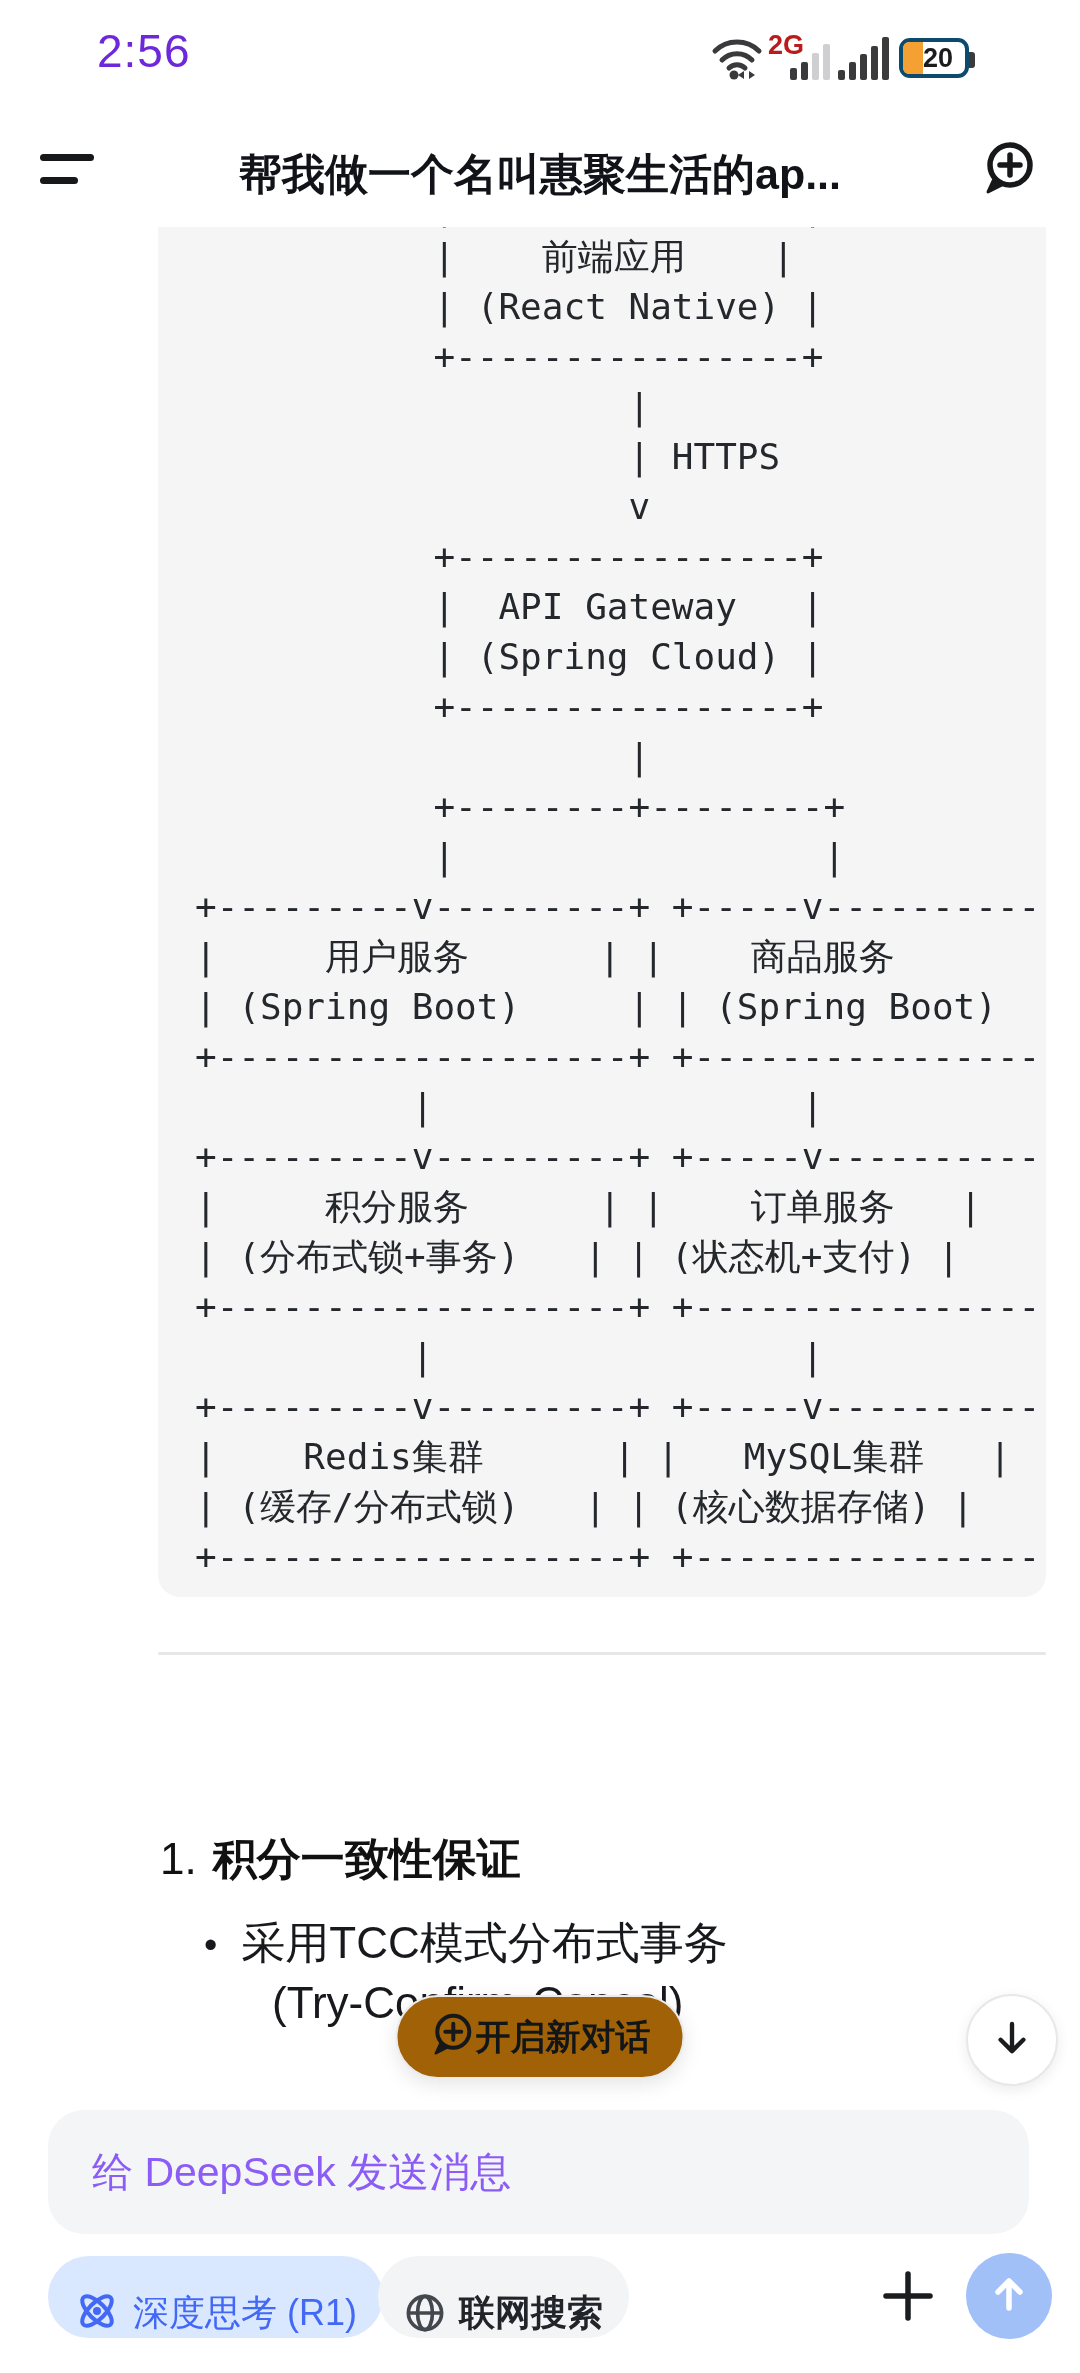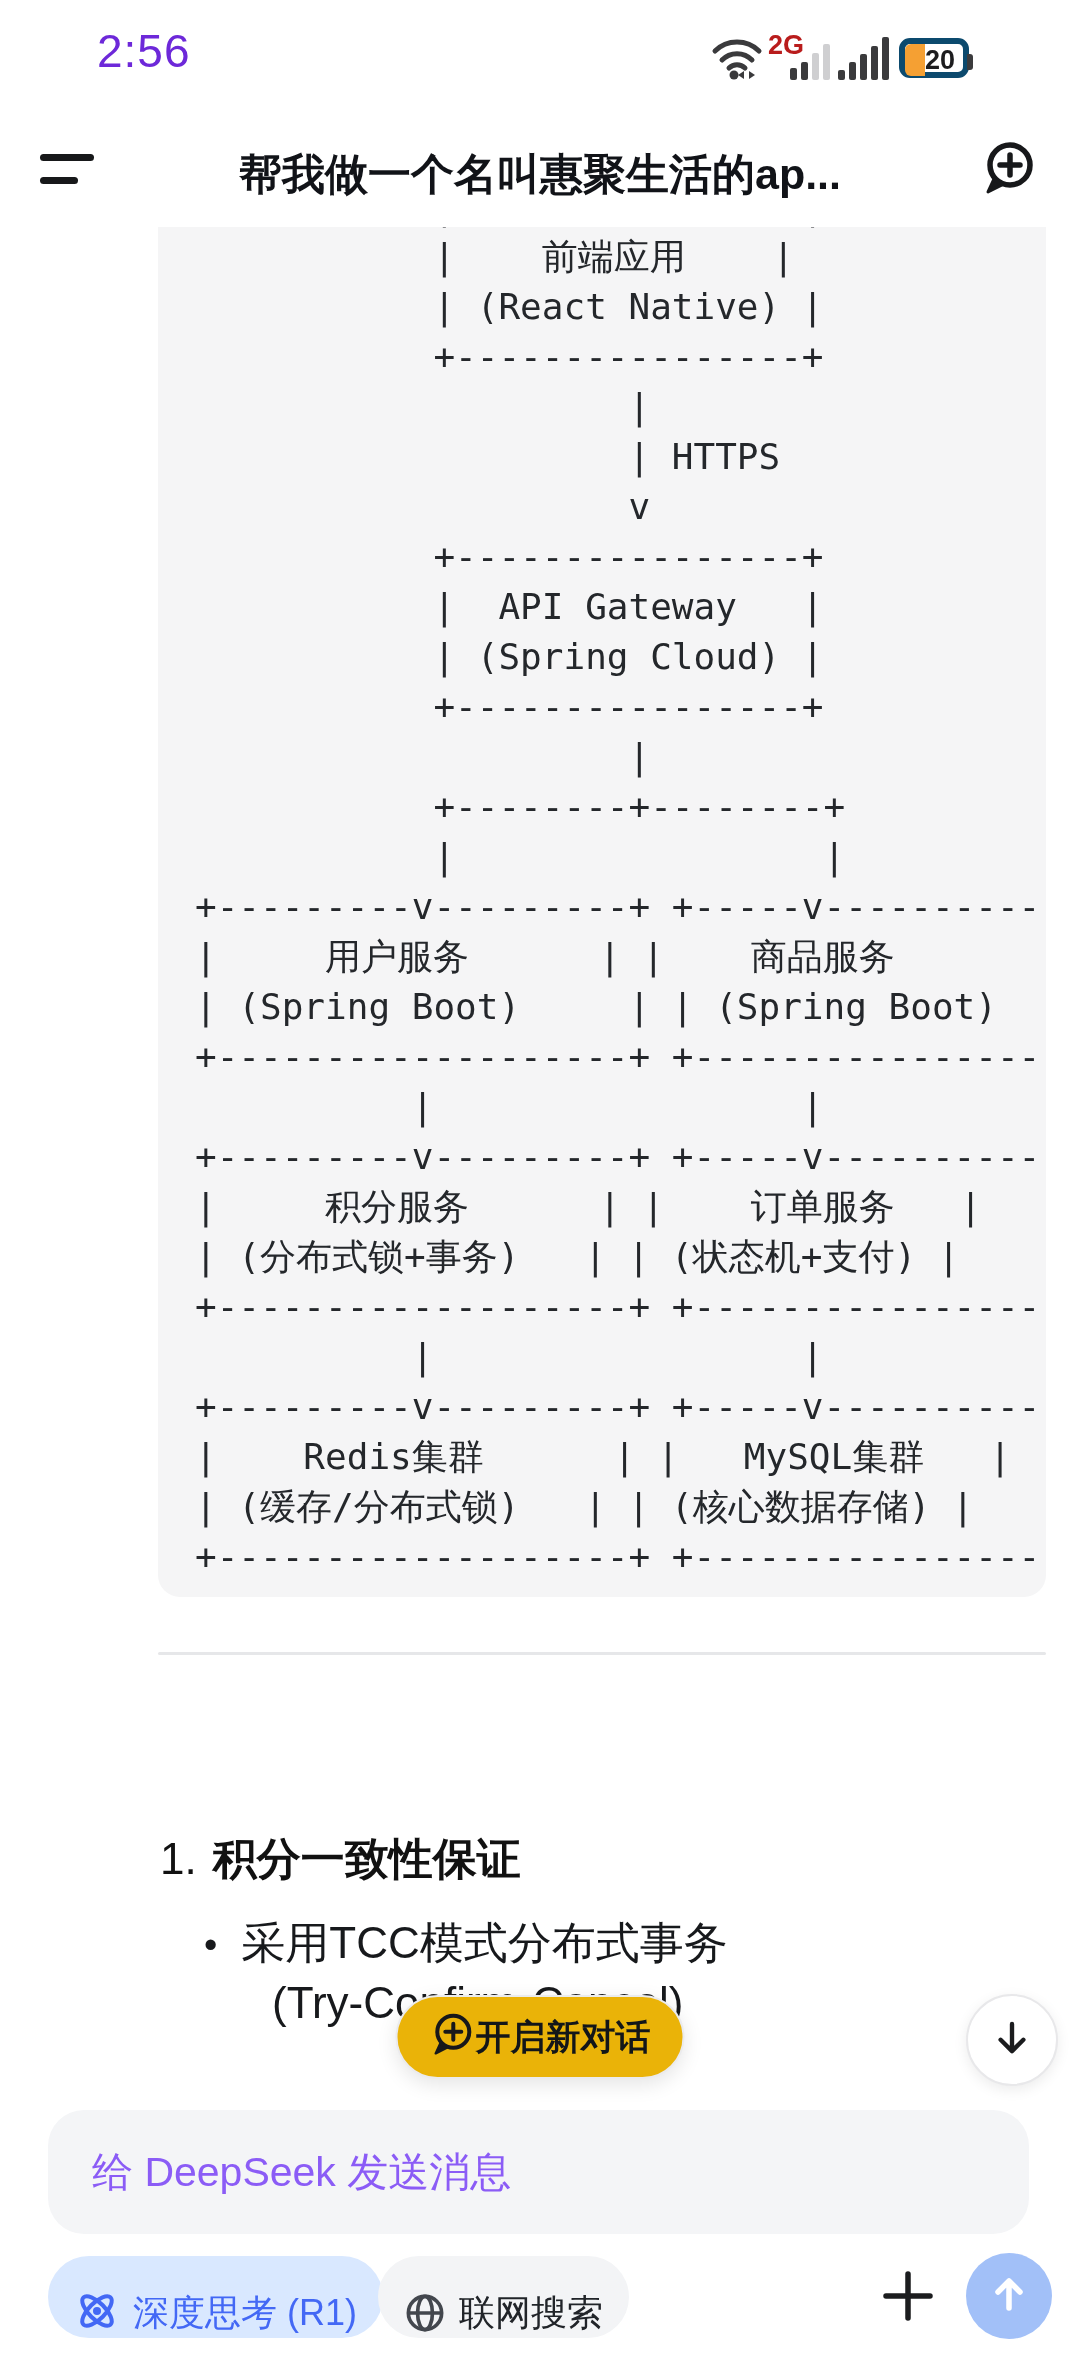--- a/index.html
+++ b/index.html
@@ -14,21 +14,21 @@
   .status-time { position:absolute; left:97px; top:24px; font-size:46px; font-weight:500; color:#6d28d9; letter-spacing:1px; }
   .status-icons { position:absolute; right:30px; top:30px; height:56px; }
   .wifi { position:absolute; left:-339px; top:4px; }
   .sig2g { position:absolute; left:-282px; top:0px; width:62px; height:50px; }
   .sig2g .lbl { position:absolute; left:0; top:0; font-size:27px; font-weight:700; color:#b91c1c; }
   .bars { position:absolute; bottom:0; display:flex; align-items:flex-end; gap:4px; }
   .sig2g .bars { right:0; }
   .bars i { display:block; width:7px; border-radius:2px; background:#3a3a3c; }
   .bars i.dim { background:#cfcfd1; }
   .sigfull { position:absolute; left:-212px; top:0px; width:52px; height:50px; }
-  .battery { position:absolute; left:-151px; top:8px; width:70px; height:40px; border:6px solid #0c4a6e; border-radius:11px; background:#fff; }
+  .battery { position:absolute; left:-151px; top:8px; width:70px; height:40px; border:4px solid #0c4a6e; border-radius:11px; background:#fff; }
   .battery .fill { position:absolute; left:0; top:0; width:20px; height:32px; background:#f5a033; border-radius:6px 0 0 6px; }
   .battery .pct { position:absolute; left:20px; top:1px; font-size:27px; font-weight:600; color:#1c1c1e; }
   .battery .nub { position:absolute; right:-10px; top:10px; width:6px; height:16px; background:#3b3b3d; border-radius:0 3px 3px 0; }
   
   .hamburger { position:absolute; left:40px; top:152px; width:60px; height:40px; }
   .hamburger i { position:absolute; left:0; height:7px; border-radius:4px; background:#17181a; display:block; }
   .hamburger i:nth-child(1){ top:2px; width:54px; }
   .hamburger i:nth-child(2){ top:25px; width:38px; }
   .header-title { position:absolute; left:120px; right:120px; top:146px; text-align:center; font-size:43px; font-weight:700; color:#111318; white-space:nowrap; overflow:hidden; }
   .newchat { position:absolute; left:981px; top:139px; }
@@ -44,38 +44,38 @@
   .h2 { position:absolute; left:158px; top:1706px; font-size:50px; font-weight:700; color:#0d0f12; white-space:nowrap; }
   .list-line { position:absolute; left:160px; top:1830px; font-size:44px; color:#111; white-space:nowrap; }
   .list-line .num { font-weight:400; margin-right:16px; }
   .list-line .ttl { font-weight:700; }
   .bullet-line { position:absolute; left:204px; top:1914px; font-size:44px; color:#17191c; white-space:nowrap; }
   .bullet-line .dot { font-size:38px; margin-right:24px; }
   .wrap-line { position:absolute; left:272px; top:1978px; font-size:44px; color:#17191c; white-space:nowrap; }
   
   .newchat-pill {
     position:absolute; left:50%; transform:translateX(-50%); top:1995px; height:84px;
-    background:#eab308; border:2px solid #ebebed; border-radius:42px;
+    background:#a16207; border:2px solid #ebebed; border-radius:42px;
     box-shadow:0 6px 20px rgba(0,0,0,0.10);
     display:inline-flex; align-items:center; padding:16px 32px; z-index:6;
   }
   .newchat-pill .lbl { font-size:35px; font-weight:600; color:#131619; white-space:nowrap; }
   .down-btn {
     position:absolute; left:966px; top:1994px; width:92px; height:92px; border-radius:50%;
     background:#fff; border:2px solid #e8e8ea; box-shadow:0 4px 14px rgba(0,0,0,0.08);
     display:flex; align-items:center; justify-content:center; z-index:6;
   }
   
   .input-box { position:absolute; left:48px; top:2110px; width:981px; height:124px; background:#f4f5f7; border-radius:36px; }
   .input-box .ph { position:absolute; left:44px; top:0; line-height:124px; font-size:41px; color:#8b5cf6; white-space:nowrap; }
   .pill { position:absolute; top:2256px; height:82px; border-radius:41px; display:inline-flex; align-items:flex-end; }
   .deepthink { left:48px; background:#d9e8ff; gap:13px; padding:0 26px; }
   .deepthink .lbl { font-size:36px; font-weight:500; color:#4368f5; white-space:nowrap; }
   .websearch { left:378px; background:#f3f4f6; gap:13px; padding:0 26px; }
-  .websearch .lbl { font-size:36px; font-weight:400; color:#212429; white-space:nowrap; }
+  .websearch .lbl { font-size:36px; font-weight:700; color:#212429; white-space:nowrap; }
   .attach { position:absolute; left:880px; top:2268px; }
   .send-btn { position:absolute; left:966px; top:2253px; width:86px; height:86px; border-radius:50%; background:#a2c0f8; display:flex; align-items:center; justify-content:center; }
 </style>
 </head>
 <body>
 
 <div class="screen">
 
   <div class="status-time">2:56</div>
   <div class="status-icons">

